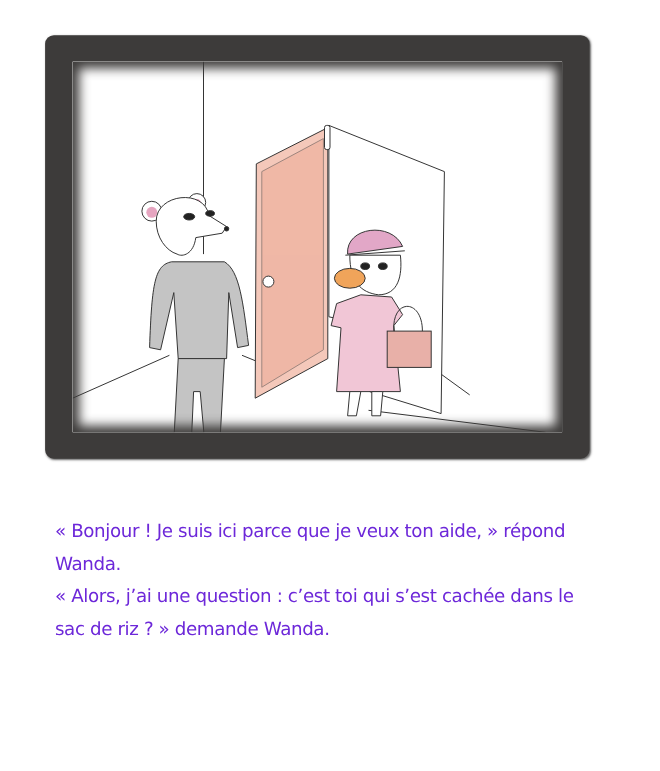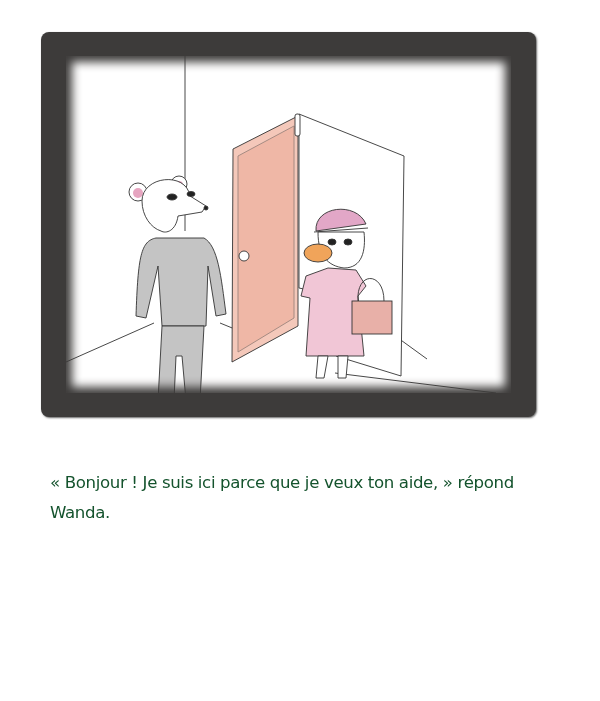--- a/index.html
+++ b/index.html
@@ -16,21 +16,21 @@
       position: absolute; left: 25px; top: 24px; width: 445px; height: 337px;
       background: #ffffff; overflow: hidden;
     }
     .vignette {
       position: absolute; left: 0; top: 0; right: 0; bottom: 0; pointer-events: none;
       box-shadow: inset 0 0 10px 6px #3d3b3a;
     }
     .picture svg { position: absolute; left: 0; top: 0; }
     .story {
       position: absolute; left: 50px; top: 468px; width: 500px;
-      font-size: 16.6px; line-height: 29.5px; color: #14532d;
+      font-size: 16.6px; line-height: 29.5px; color: #6d28d9;
       font-family: "DejaVu Sans", sans-serif; letter-spacing: -0.35px;
     }
     .story p { margin: 0; }
   </style>
 </head>
 <body>
 
 <div class="frame">
   <div class="picture">
     <svg width="445" height="337" viewBox="0 0 445 337" xmlns="http://www.w3.org/2000/svg">
@@ -76,13 +76,14 @@
         <path d="M292,245 C290,215 318,215 318,245" fill="none"></path>
         <path d="M252,300 L250,322 L258,322 L262,300 Z M272,300 L272,322 L280,322 L282,300 Z" fill="#fff"></path>
       </g>
     </svg>
     <div class="vignette"></div>
   </div>
 </div>
 
 <div class="story">
   <p>« Bonjour ! Je suis ici parce que je veux ton aide, »  répond Wanda.</p>
+  <p>« Alors, j’ai une question : c’est toi qui s’est cachée dans le sac de riz ? »  demande Wanda.</p>
 </div>
 
 </body></html>

